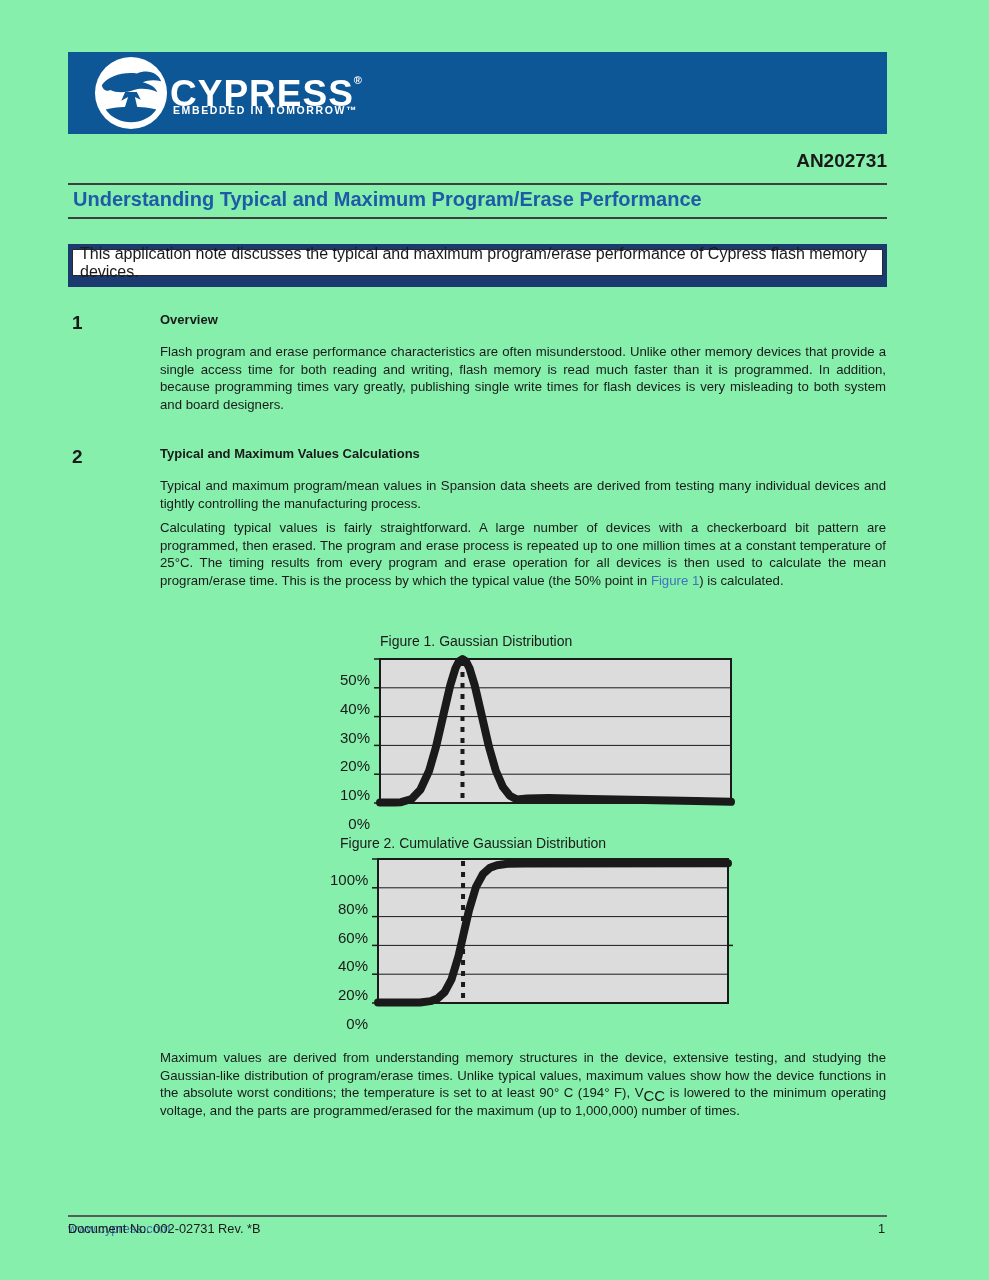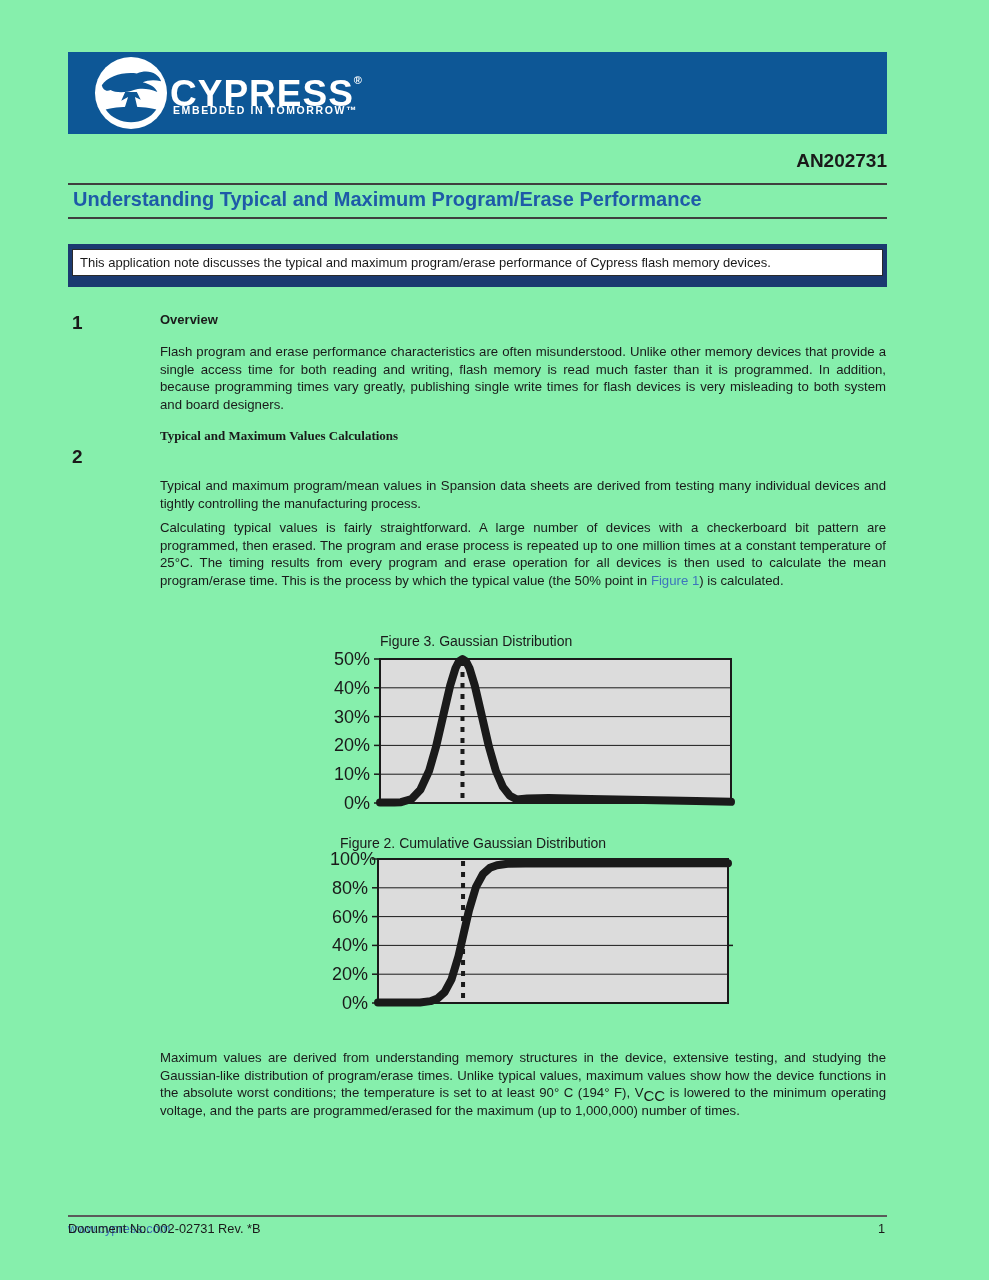--- a/index.html
+++ b/index.html
@@ -16,31 +16,31 @@
   .brand-reg{font-size:11px;vertical-align:22px;letter-spacing:0;}
   .tagline{left:105px;top:52px;color:#fff;font-weight:bold;font-size:10.5px;letter-spacing:1.6px;white-space:nowrap;}
   
   .doc-number{left:68px;top:150px;width:819px;text-align:right;font-size:19px;font-weight:bold;}
   .rule{left:68px;width:819px;height:2px;background:#3f3f3f;}
   .rule1{top:183px;}
   .rule2{top:217px;}
   .page-title{left:73px;top:188px;font-size:20px;font-weight:bold;color:#1E5AA8;white-space:nowrap;}
   
   .abstract-band{left:68px;top:244px;width:819px;height:43px;background:#1B3A70;}
-  .abstract-inner{position:absolute;left:4px;top:5px;right:4px;bottom:11px;background:#fff;border:1px solid #2a2a2a;display:flex;align-items:center;padding-left:7px;font-size:13px;}
+  .abstract-inner{position:absolute;left:4px;top:5px;right:4px;bottom:11px;background:#fff;border:1px solid #2a2a2a;display:flex;align-items:center;padding-left:7px;font-size:16px;}
   
   .sec-num{left:72px;font-size:19px;font-weight:bold;}
   .sec-head{left:160px;font-size:13px;font-weight:bold;white-space:nowrap;text-align:right;}
   .para{left:160px;width:726px;font-size:13.2px;line-height:17.5px;text-align:justify;}
   .link{color:#3D74BC;text-decoration:none;cursor:pointer;}
   sub{font-size:15px;line-height:0;}
   
   .fig-caption{font-size:14px;white-space:nowrap;}
   .chart{position:absolute;}
-  .ytick{position:absolute;left:0;transform:translateY(-50%);text-align:right;font-size:18px;color:#1a1a1a;}
+  .ytick{position:absolute;left:0;transform:translateY(-50%);text-align:right;font-size:15px;color:#1a1a1a;margin-top:20px;}
   
   .rule-footer{top:1215px;height:2px;background:#5a5a5a;}
   .footer-row{left:68px;top:1221px;width:819px;font-size:12.8px;}
   .footer-left{position:absolute;left:0;top:0;color:#3D74BC;text-decoration:none;cursor:pointer;}
   .footer-center{position:absolute;left:0;width:100%;top:0;}
   .footer-right{position:absolute;right:2px;top:0;}
 </style>
 </head>
 <body>
 
@@ -64,25 +64,25 @@
 
   <div class="abs abstract-band">
     <div class="abstract-inner">This application note discusses the typical and maximum program/erase performance of Cypress flash memory devices.</div>
   </div>
 
   <div class="abs sec-num" style="top:312px;">1</div>
   <div class="abs sec-head" style="top:312px;">Overview</div>
   <div class="abs para" style="top:343px;">Flash program and erase performance characteristics are often misunderstood. Unlike other memory devices that provide a single access time for both reading and writing, flash memory is read much faster than it is programmed. In addition, because programming times vary greatly, publishing single write times for flash devices is very misleading to both system and board designers.</div>
 
   <div class="abs sec-num" style="top:446px;">2</div>
-  <div class="abs sec-head" style="top:428px;font-family:Liberation Serif, serif;">Typical and Maximum Values Calculations</div>
+  <div class="abs sec-head" style="top:446px;">Typical and Maximum Values Calculations</div>
   <div class="abs para" style="top:477px;">Typical and maximum program/mean values in Spansion data sheets are derived from testing many individual devices and tightly controlling the manufacturing process.</div>
   <div class="abs para" style="top:519px;"><span>Calculating typical values is fairly straightforward. A large number of devices with a checkerboard bit pattern are programmed, then erased. The program and erase process is repeated up to one million times at a constant temperature of 25°C. The timing results from every program and erase operation for all devices is then used to calculate the mean program/erase time. This is the process by which the typical value (the 50% point in </span><a class="link">Figure 1</a><span>) is calculated.</span></div>
 
-  <div class="abs fig-caption" style="left:380px;top:633px;">Figure 3. Gaussian Distribution</div>
+  <div class="abs fig-caption" style="left:380px;top:633px;">Figure 1. Gaussian Distribution</div>
   <div class="chart" style="left:332px;top:659px;width:405px;height:144px;">
       <div class="ytick" style="top: 0px; width: 38px;">50%</div>
       <div class="ytick" style="top: 28.8px; width: 38px;">40%</div>
       <div class="ytick" style="top: 57.6px; width: 38px;">30%</div>
       <div class="ytick" style="top: 86.4px; width: 38px;">20%</div>
       <div class="ytick" style="top: 115.2px; width: 38px;">10%</div>
       <div class="ytick" style="top: 144px; width: 38px;">0%</div>
       <svg width="351" height="144" style="position: absolute; left: 48px; top: 0px; overflow: visible;">
         <rect x="0" y="0" width="351" height="144" fill="#DCDCDC"></rect>
         <line x1="0" y1="28.8" x2="351" y2="28.8" stroke="#1A1A1A" stroke-width="1"></line>

